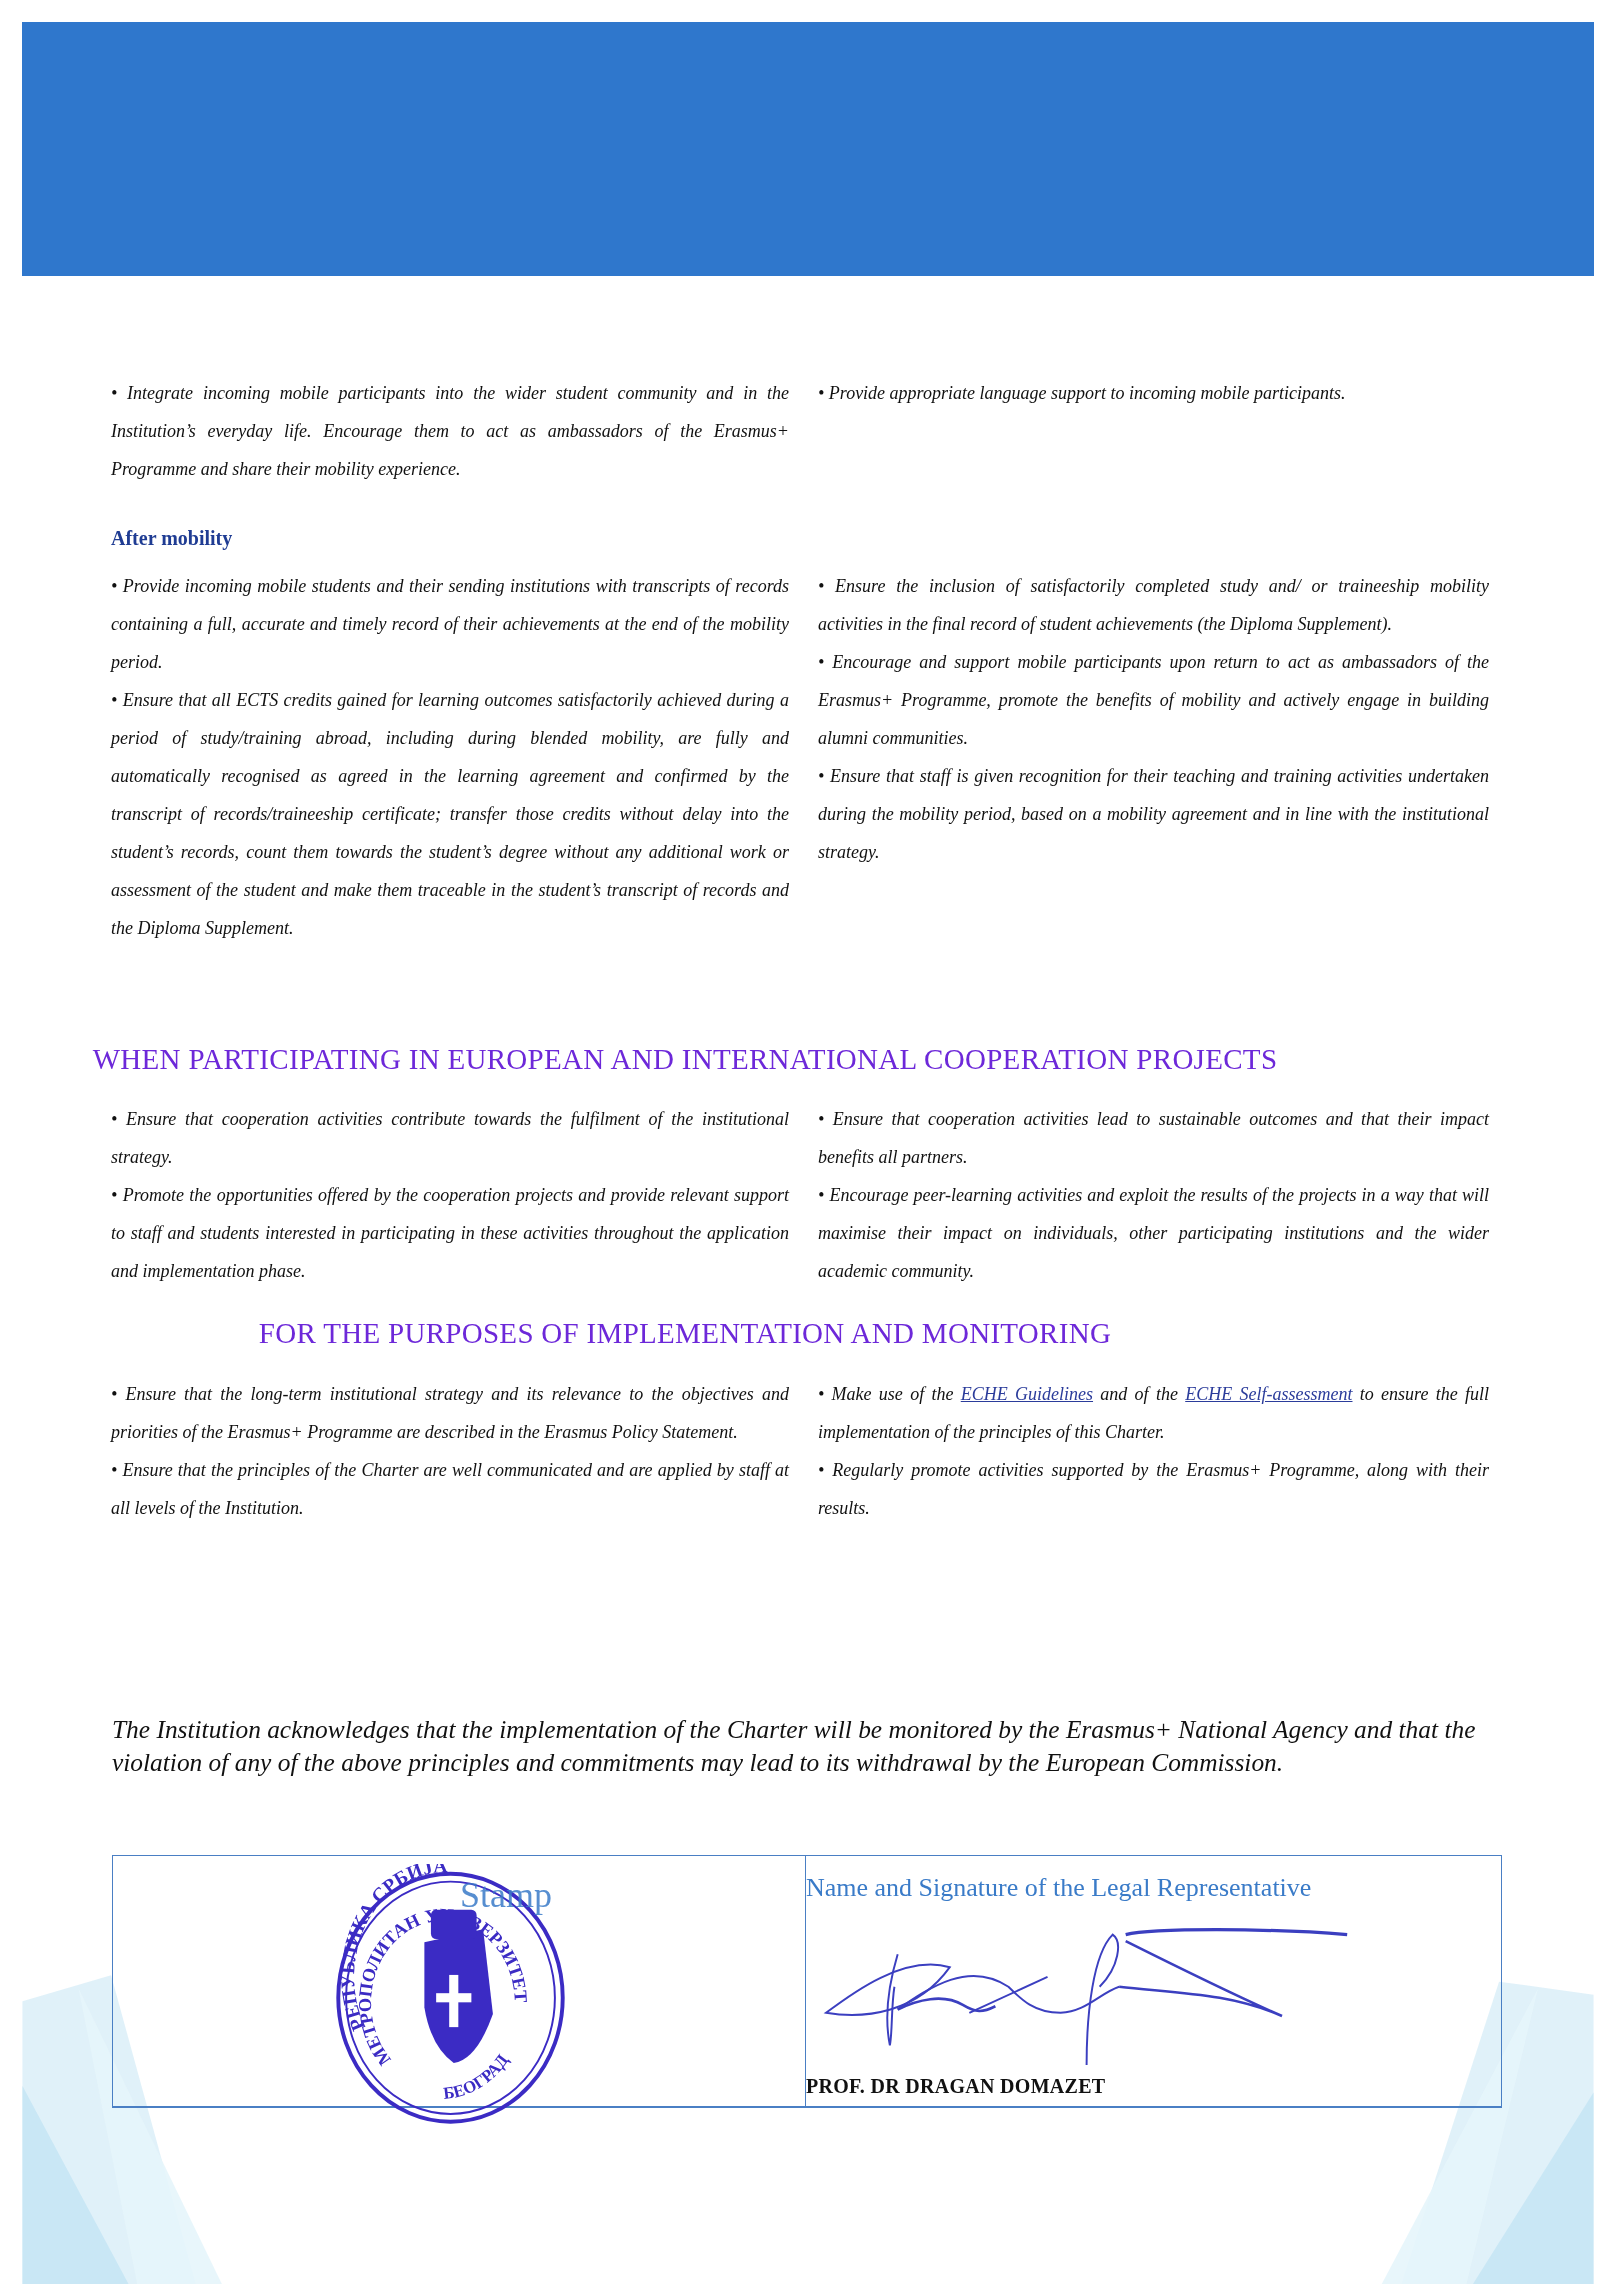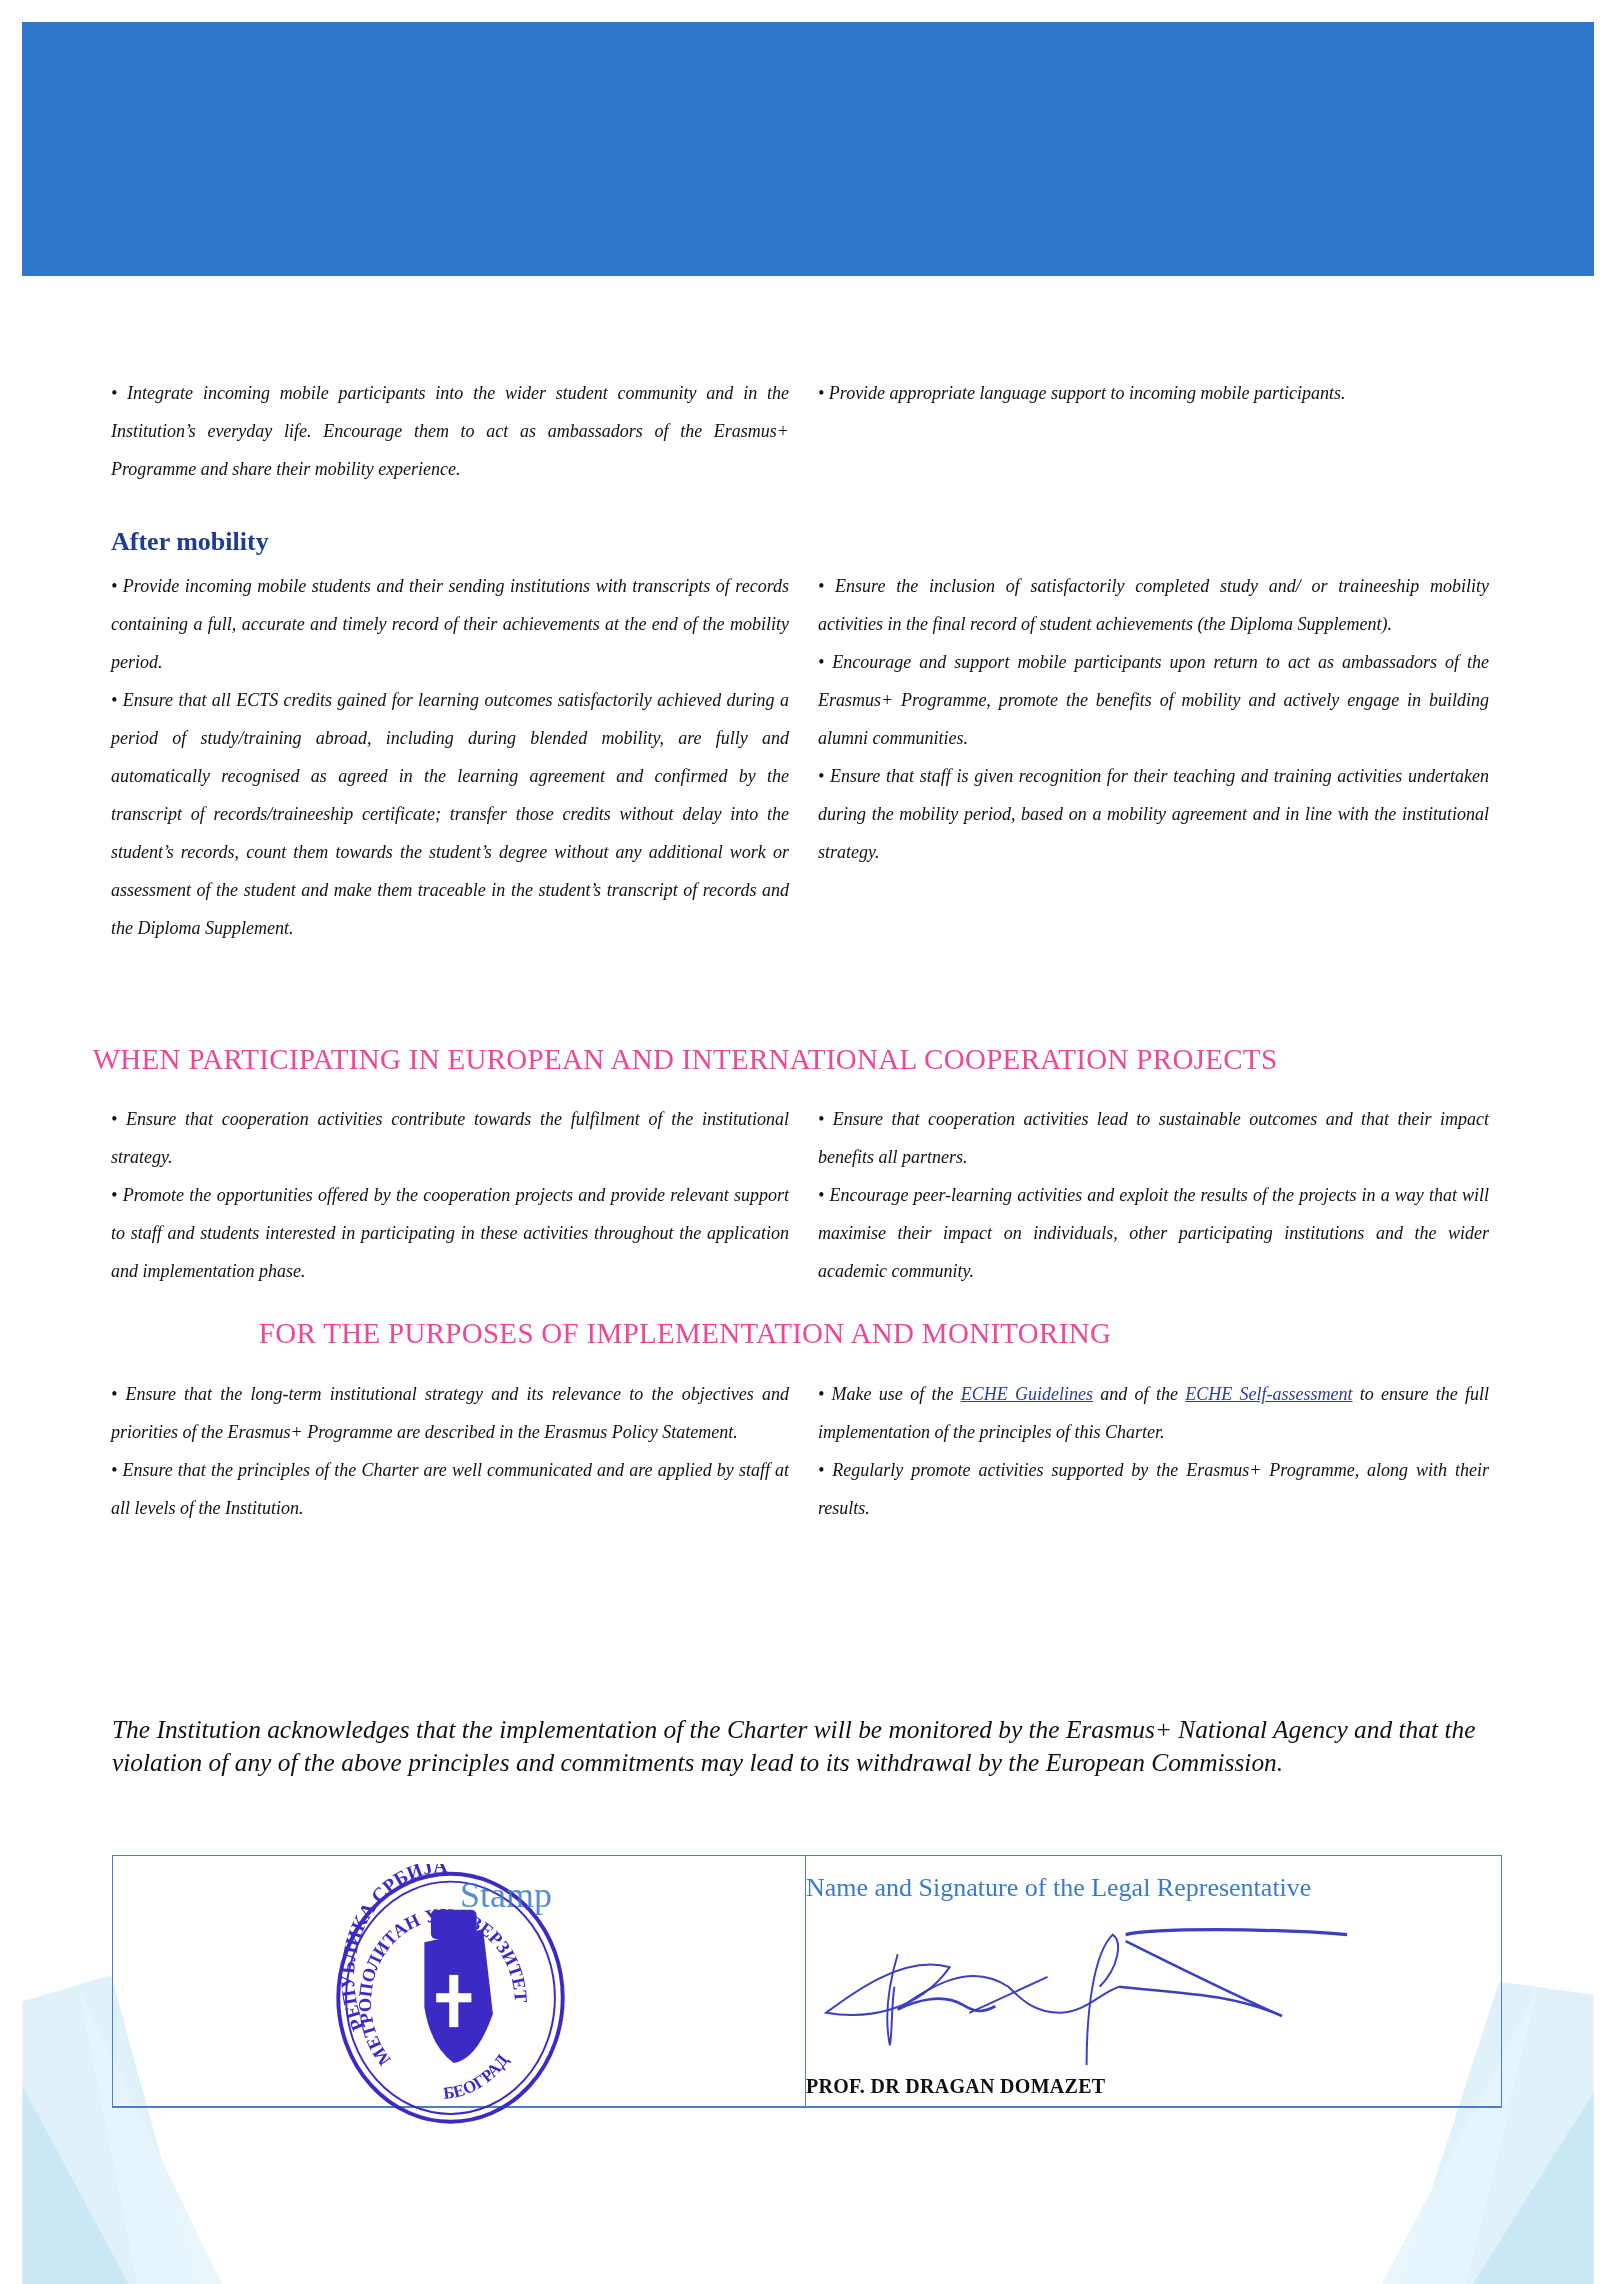--- a/index.html
+++ b/index.html
@@ -5,23 +5,23 @@
   html, body { margin: 0; padding: 0; background: #ffffff; }
   body { width: 1616px; height: 2284px; position: relative; overflow: hidden;
          font-family: "Liberation Serif", "DejaVu Serif", serif; color: #111; }
   .header-band { position: absolute; left: 22px; top: 22px; width: 1572px; height: 254px;
                  background: #2f77cc; }
   .bg-shape { position: absolute; pointer-events: none; }
   .col { position: absolute; font-size: 18px; line-height: 38px; text-align: justify; font-style: italic; }
   .col p { margin: 0; }
   .left { left: 111px; width: 678px; }
   .right { left: 818px; width: 671px; }
-  .subhead { position: absolute; left: 111px; font-size: 26px; font-weight: bold; color: #1f3c93; }
+  .subhead { position: absolute; left: 111px; font-size: 20px; font-weight: bold; color: #1f3c93; }
   .section-title { position: absolute; left: 0; width: 1370px; text-align: center;
-                   font-size: 29px; color: #ec4899; letter-spacing: 0.3px; }
+                   font-size: 29px; color: #6d28d9; letter-spacing: 0.3px; }
   .link { color: #2b3c9b; text-decoration: underline; }
   .note { position: absolute; left: 112px; width: 1395px; top: 1713px; font-size: 25.4px;
           line-height: 33px; font-style: italic; }
   .sig-box { position: absolute; left: 112px; top: 1855px; width: 1388px; height: 250px;
              border: 1.3px solid #4a7fc4; border-bottom-width: 2.6px; display: flex; background: transparent; }
   .sig-cell { position: relative; height: 100%; }
   .sig-cell.left-cell { width: 692px; border-right: 1.3px solid #4a7fc4; }
   .sig-cell.right-cell { flex: 1; }
   .stamp-label { position: absolute; left: 347px; top: 18px; font-size: 36px; color: #3a7bc8; opacity: 0.85; }
   .stamp { position: absolute; left: 207px; top: 7.8px; width: 261px; height: 261px; }

